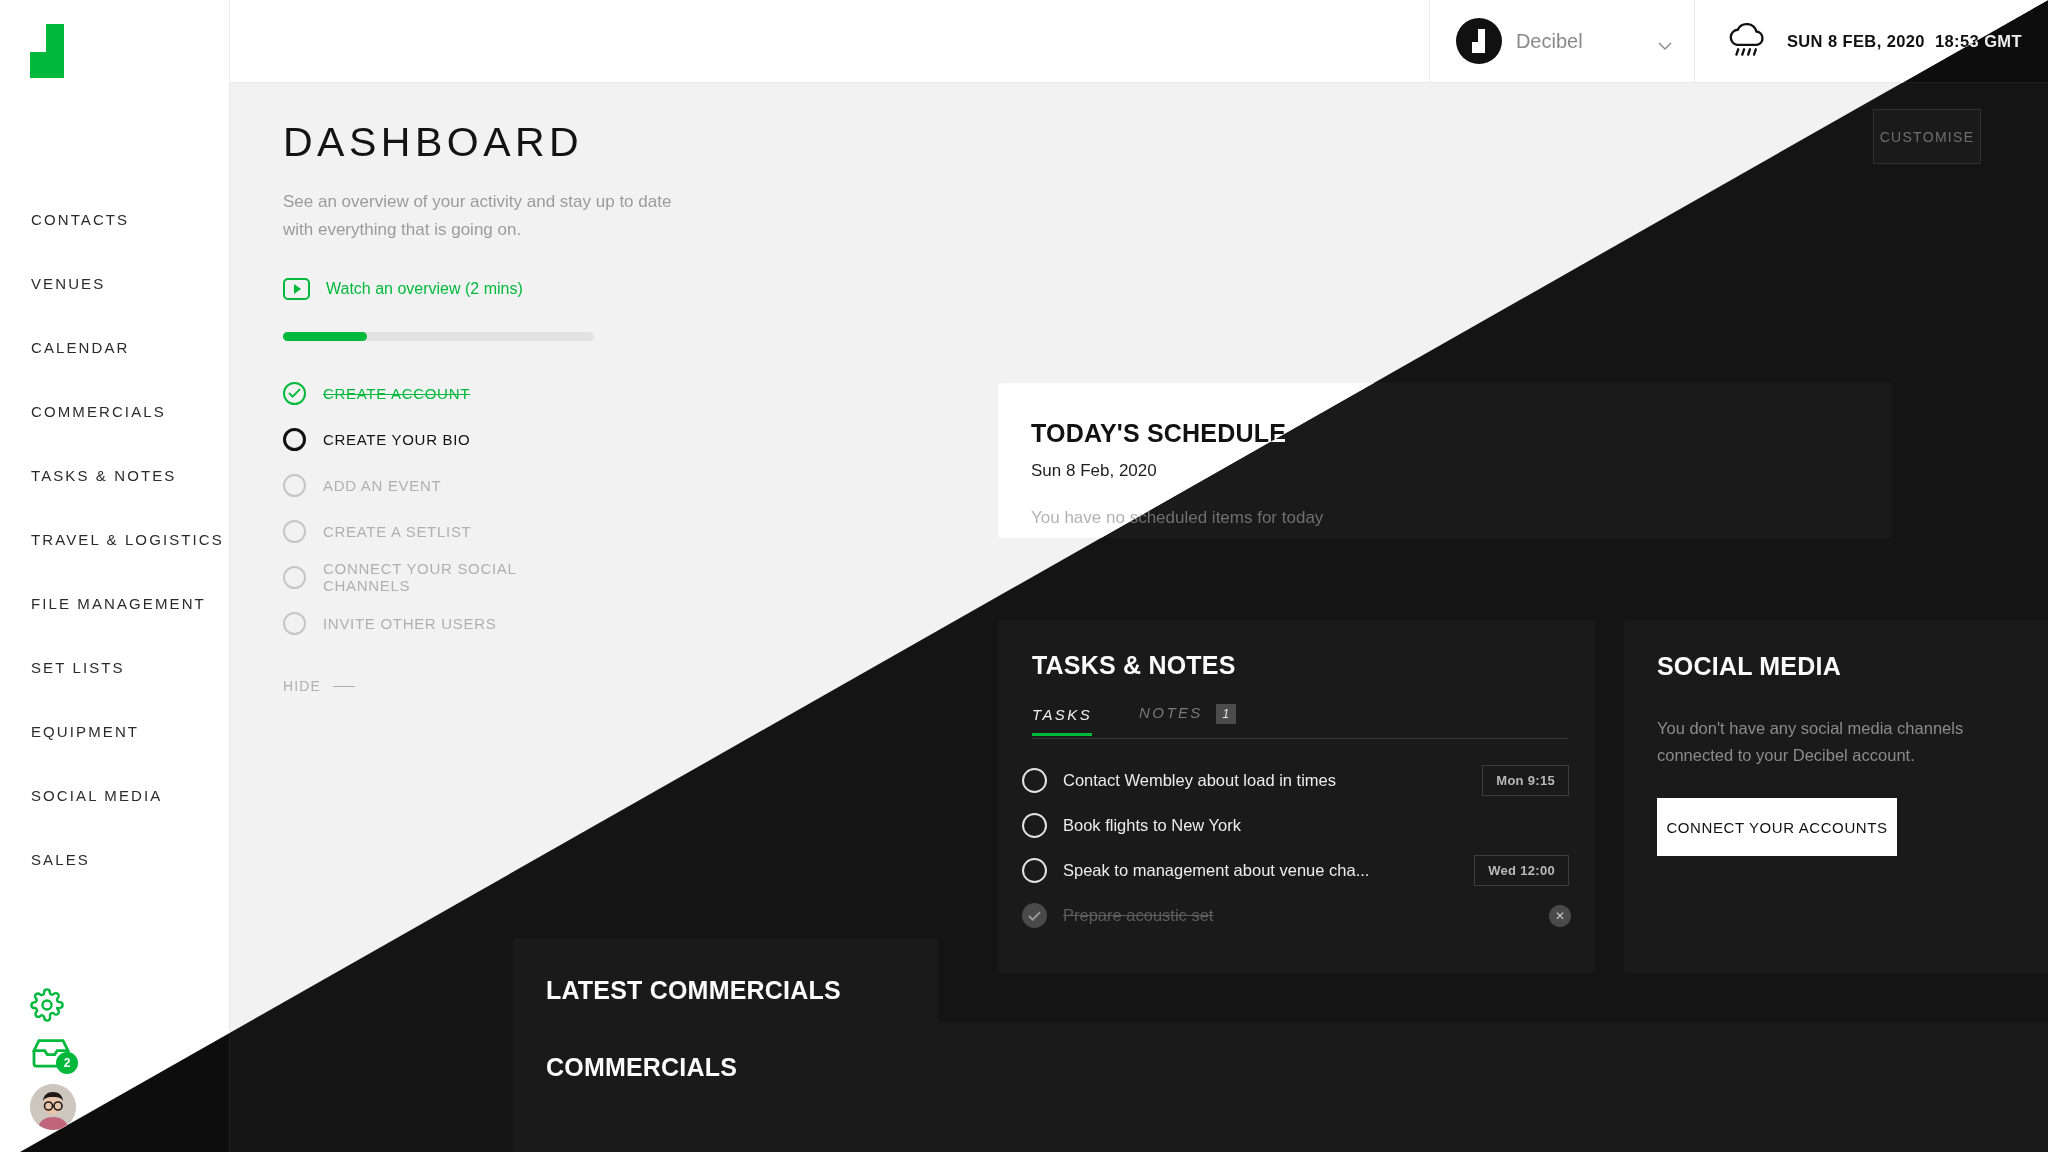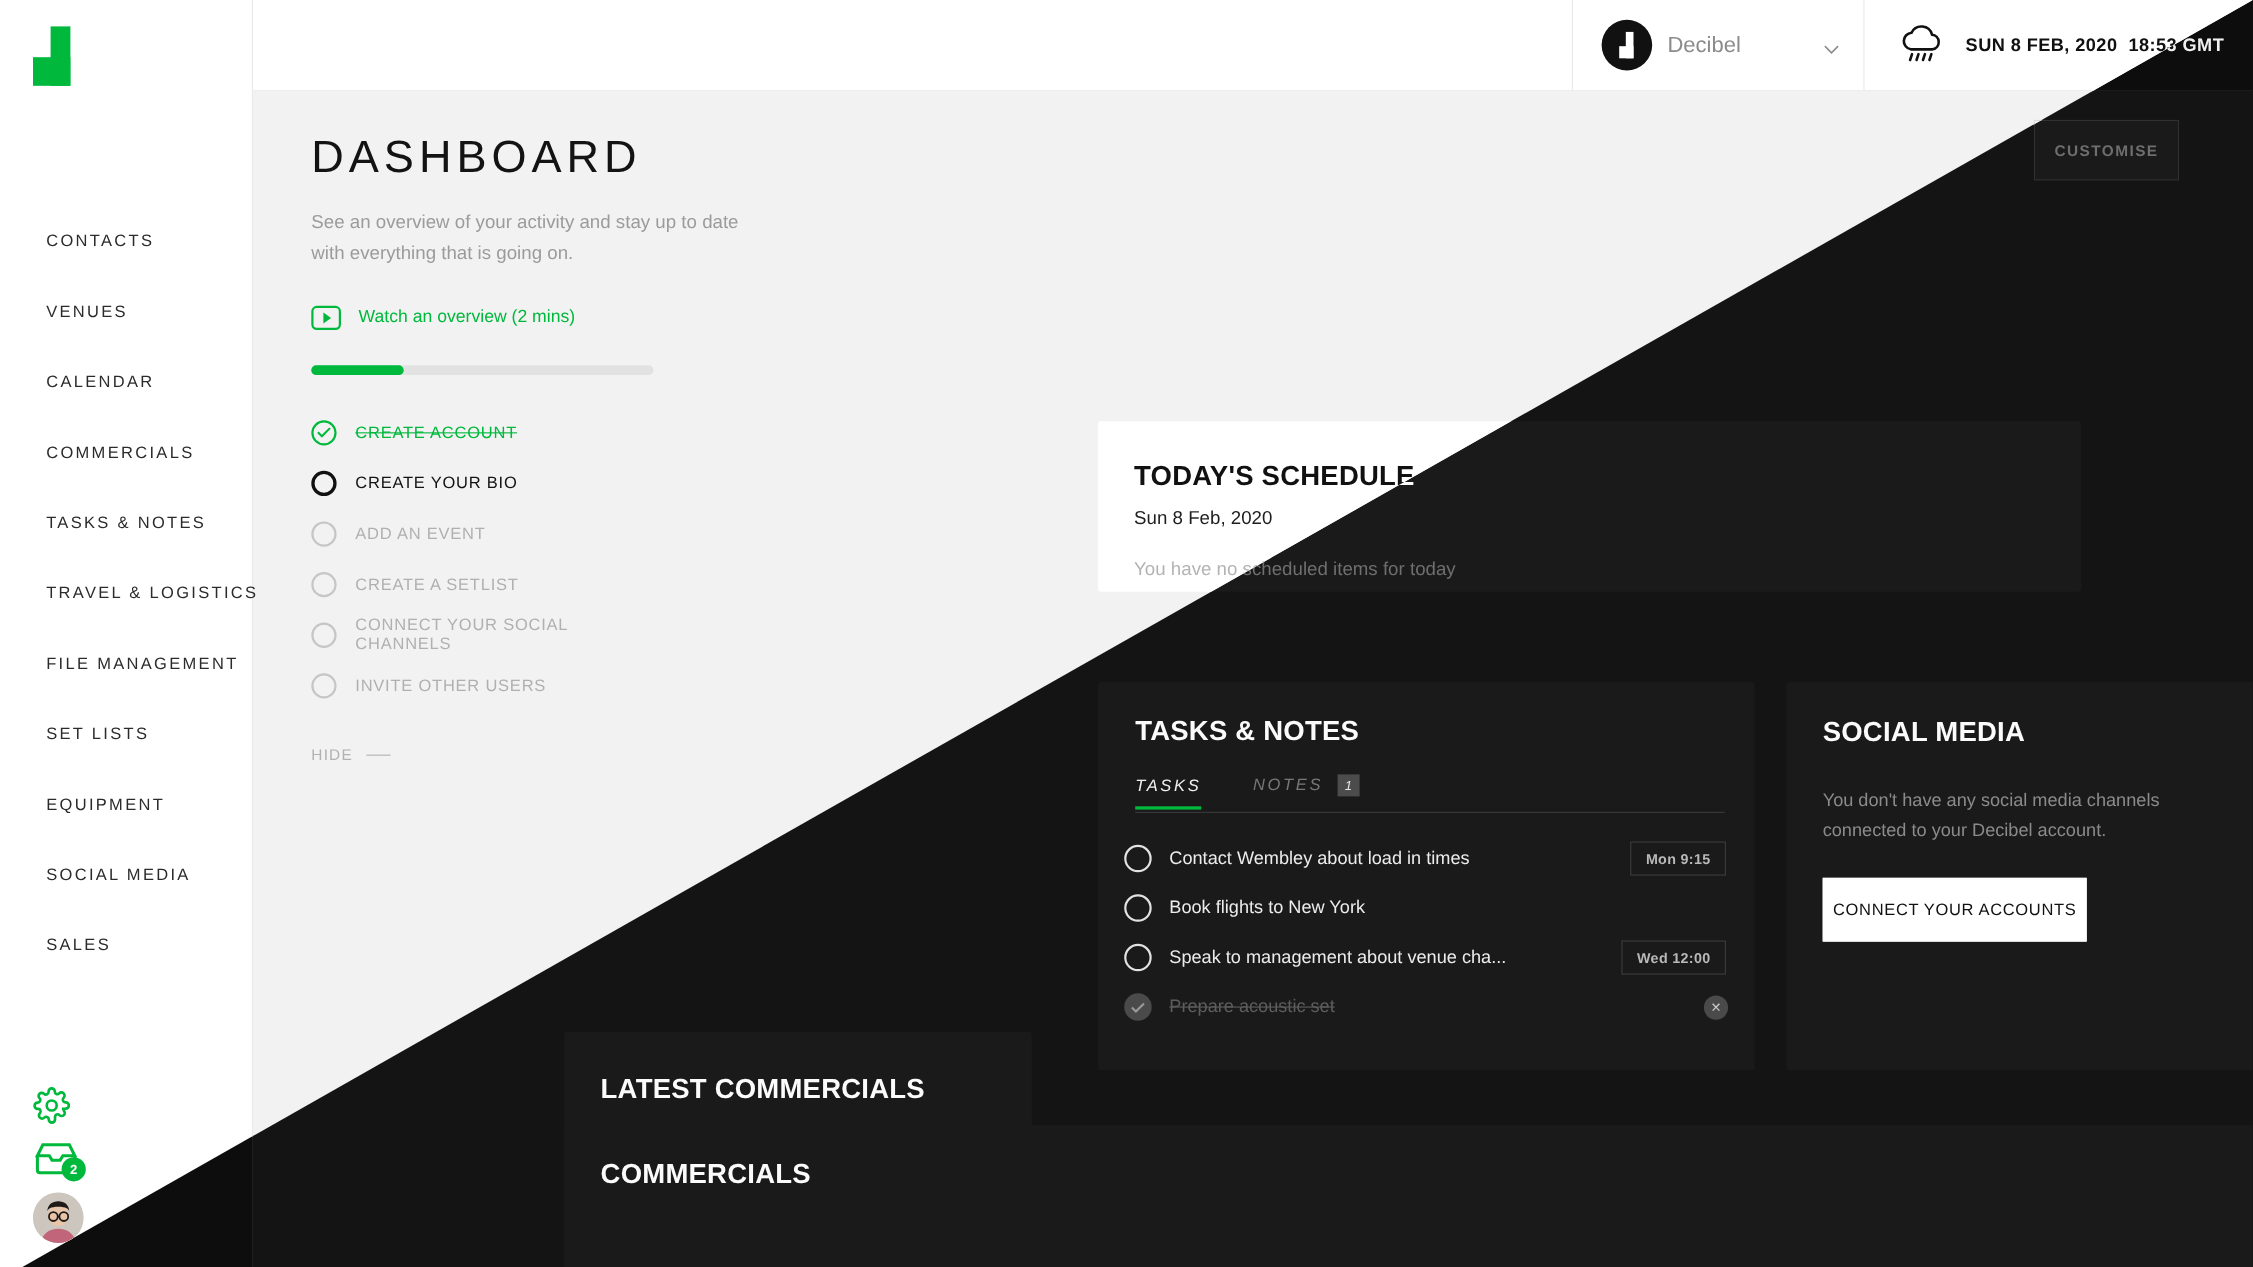--- a/index.html
+++ b/index.html
@@ -34,21 +34,21 @@
     position: relative;
     display: flex; flex-direction: column;
   }
   .light .sidebar { background: #ffffff; border-right: 1px solid #e9e9e9; }
   .dark  .sidebar { background: #0d0d0d; border-right: 1px solid #1e1e1e; }
 
   .logo { margin: 24px 0 0 30px; width: 34px; height: 54px; position: relative; }
   .logo .bar-v { position: absolute; right: 0; top: 0; width: 18px; height: 54px; background: var(--green); }
   .logo .bar-h { position: absolute; left: 0; bottom: 0; width: 34px; height: 26px; background: var(--green); }
 
-  .nav { margin-top: 110px; padding-left: 11px; }
+  .nav { margin-top: 110px; }
   .nav-item {
     display: block;
     padding: 0 0 0 31px;
     height: 64px; line-height: 64px;
     font-size: 15px;
     letter-spacing: 2.1px;
     font-weight: 400;
     white-space: nowrap;
     cursor: pointer;
   }
@@ -129,23 +129,23 @@
     font-size: 41px; font-weight: 400; letter-spacing: 4.5px;
   }
   .light .page-title { color: #131313; }
   .dark  .page-title { color: #f5f5f5; }
   .page-sub { margin-top: 22px; font-size: 17px; line-height: 28px; max-width: 420px; }
   .light .page-sub { color: #9b9b9b; }
   .dark  .page-sub { color: #8d8d8d; }
 
   .customise-btn {
     position: absolute; right: 37px; top: 26px;
-    width: 132px; height: 55px;
-    display: flex; align-items: center; justify-content: center;
-    font-size: 14px; letter-spacing: 1.3px; cursor: pointer; font-weight: bold;
+    width: 108px; height: 55px;
+    display: flex; align-items: center; justify-content: center;
+    font-size: 14px; letter-spacing: 1.3px; cursor: pointer;
   }
   .light .customise-btn { border: 1px solid #dcdcdc; color: #b4b4b4; background: #f5f5f5; }
   .dark  .customise-btn { border: 1px solid #303030; color: #6e6e6e; background: #1a1a1a; }
 
   
   .onboard { padding: 34px 0 0 53px; width: 360px; }
   .watch-row { display: flex; align-items: center; gap: 16px; cursor: pointer; }
   .play-box {
     width: 27px; height: 22px; border: 2px solid var(--green); border-radius: 5px;
     display: flex; align-items: center; justify-content: center;

